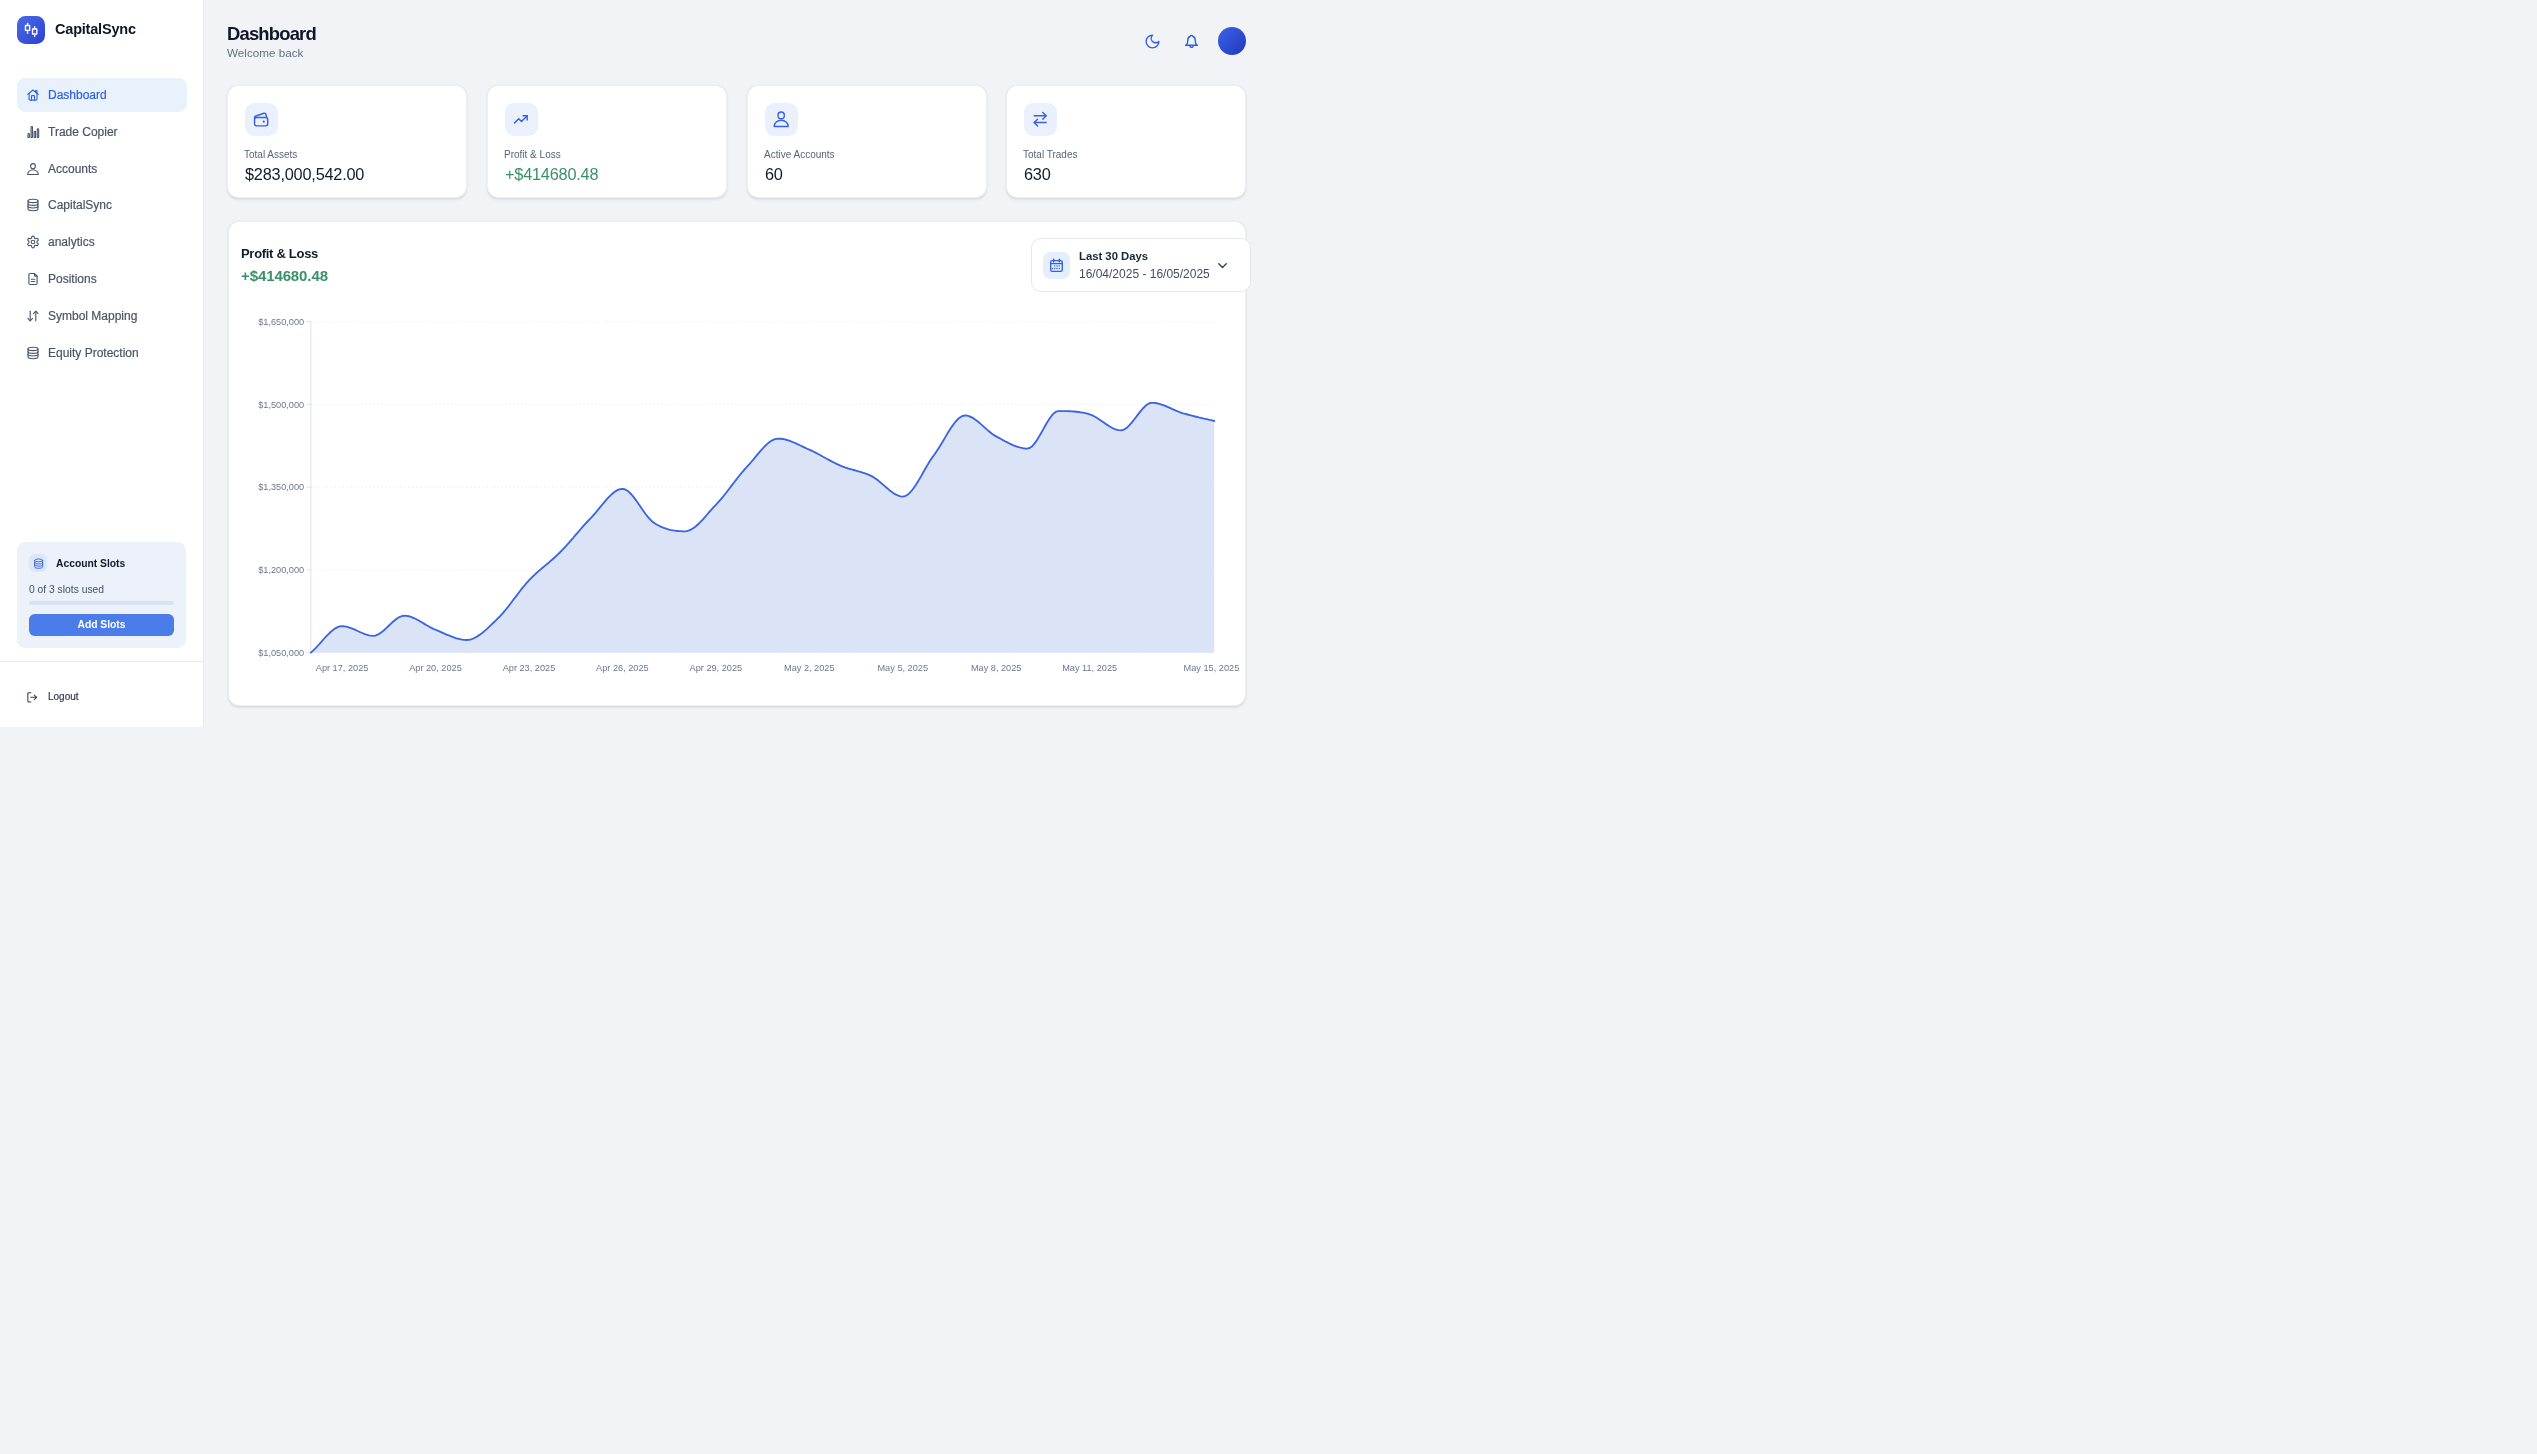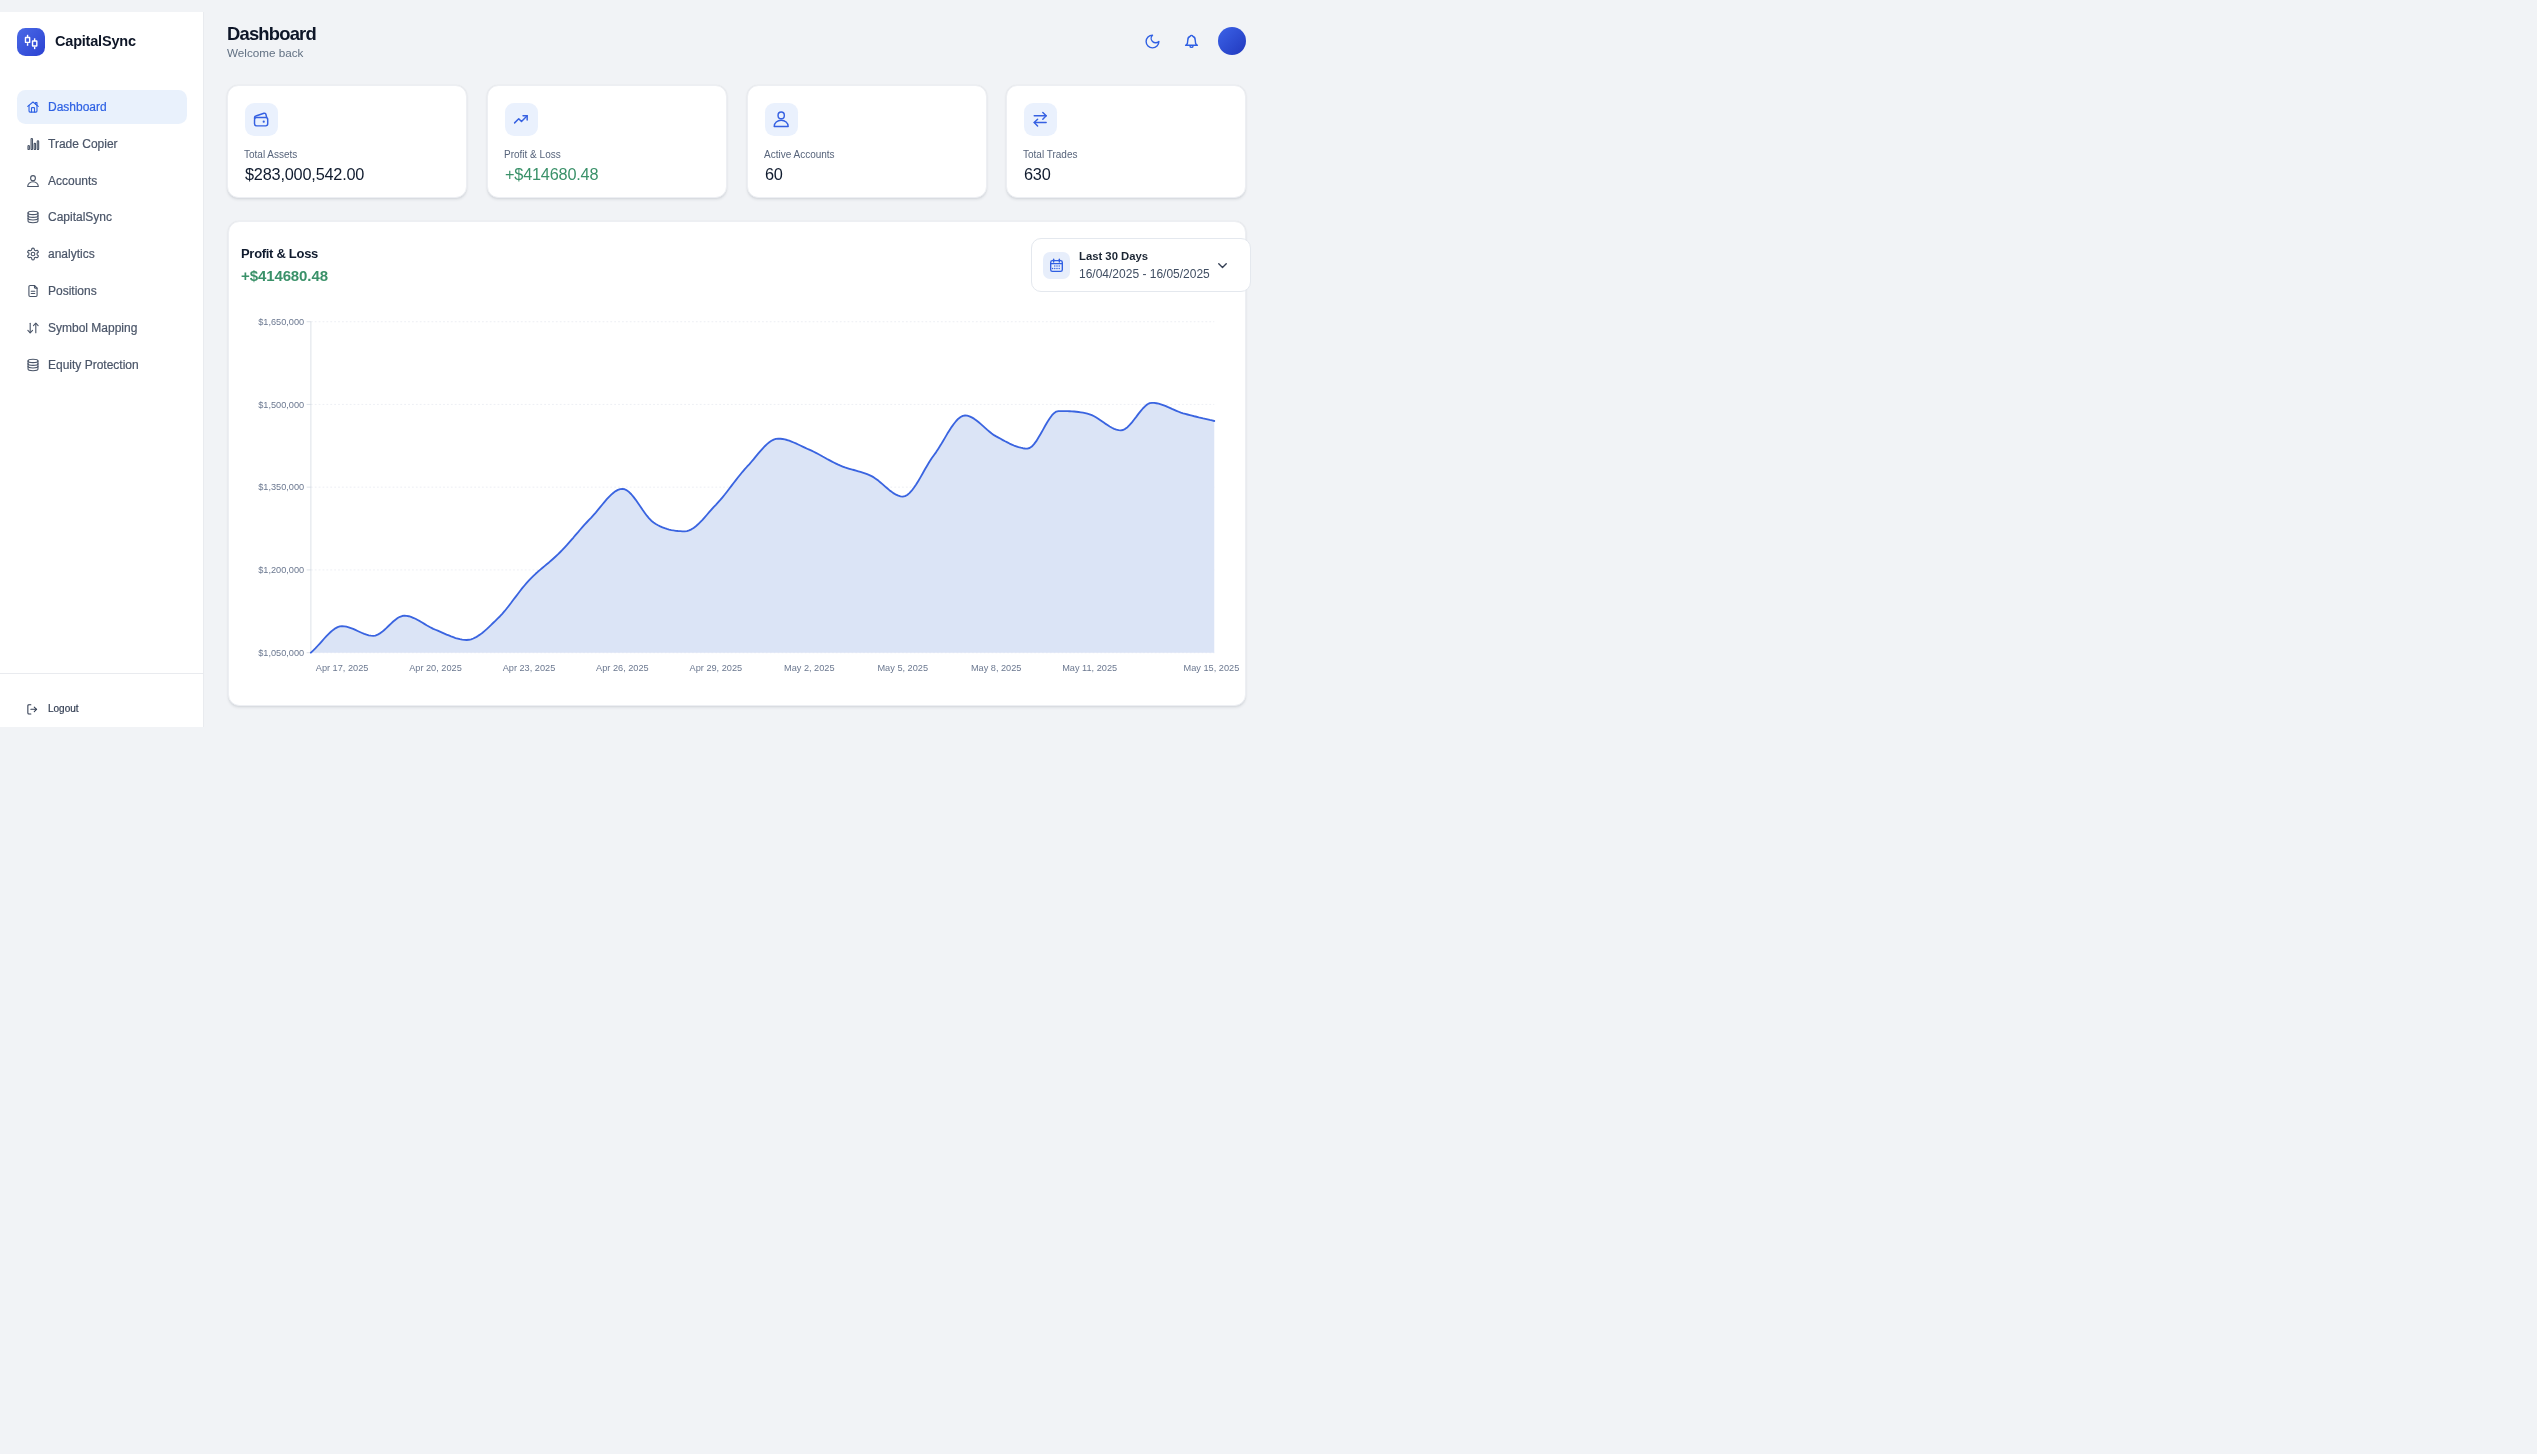--- a/index.html
+++ b/index.html
@@ -1,18 +1,18 @@
 <!DOCTYPE html>
 <html style="font-size:11.3px"><head><meta charset="utf-8">
 <style>
 * { margin:0; padding:0; box-sizing:border-box; }
 html,body { width:1269px; height:727px; background:#f1f3f6; font-family:"Liberation Sans", sans-serif; overflow:hidden; position:relative; }
 svg { fill:none; stroke:currentColor; stroke-width:2; stroke-linecap:round; stroke-linejoin:round; }
 
-#side { position:absolute; left:0; top:12px; width:204px; height:727px; background:#fff; border-right:0.7px solid #e9ebef; }
+#side { position:absolute; left:0; top:0; width:204px; height:727px; background:#fff; border-right:0.7px solid #e9ebef; }
 #logo { position:absolute; left:17px; top:15.6px; width:28px; height:28px; border-radius:8.5px; background:linear-gradient(135deg,#4a6ae6 0%,#2b41d2 100%); }
 #logotxt { position:absolute; left:55px; top:21px; font-size:14.5px; font-weight:bold; color:#0d1526; letter-spacing:-0.2px; }
 .nav { position:absolute; left:17px; width:170px; height:34px; border-radius:8.5px; color:#4a5568; font-size:12px; font-weight:500; }
 .nav span { position:absolute; left:31px; top:0; line-height:34px; -webkit-text-stroke:0.2px currentColor; }
 .nav.active { background:#e9f1fc; color:#2f62e4; }
 .nicon { position:absolute; left:8.5px; top:10px; width:14px; height:14px; stroke-width:1.9; }
 
 #slots { position:absolute; left:17px; top:542px; width:169px; height:106px; border-radius:8.5px; background:#edf1f9; }
 #slotsicon { position:absolute; left:12px; top:12px; width:18.4px; height:18.4px; border-radius:5.7px; background:#dbe6f7; color:#3b66e0; }
 #slotsicon svg { position:absolute; left:3.5px; top:3.5px; width:11.3px; height:11.3px; stroke-width:2; }
@@ -127,20 +127,34 @@
 <div class="nav" style="top:336px">
       <svg viewBox="0 0 24 24" class="nicon">
         <ellipse cx="12" cy="5" rx="8.5" ry="2.9"></ellipse>
         <path d="M3.5 5 v14 c0 1.6 3.8 2.9 8.5 2.9 s8.5-1.3 8.5-2.9 V5"></path>
         <path d="M3.5 9.66 c0 1.6 3.8 2.9 8.5 2.9 s8.5-1.3 8.5-2.9"></path>
         <path d="M3.5 14.33 c0 1.6 3.8 2.9 8.5 2.9 s8.5-1.3 8.5-2.9"></path>
       </svg>
       <span>Equity Protection</span>
     </div>
 
+<div id="slots">
+<div id="slotsicon">
+        <svg viewBox="0 0 24 24">
+          <ellipse cx="12" cy="5" rx="8.5" ry="2.9"></ellipse>
+          <path d="M3.5 5 v14 c0 1.6 3.8 2.9 8.5 2.9 s8.5-1.3 8.5-2.9 V5"></path>
+          <path d="M3.5 9.66 c0 1.6 3.8 2.9 8.5 2.9 s8.5-1.3 8.5-2.9"></path>
+          <path d="M3.5 14.33 c0 1.6 3.8 2.9 8.5 2.9 s8.5-1.3 8.5-2.9"></path>
+        </svg>
+      </div>
+<div id="slotstitle">Account Slots</div>
+<div id="slotstext">0 of 3 slots used</div>
+<div id="slotsbar"></div>
+<div id="slotsbtn">Add Slots</div>
+</div>
 <div id="sdivide"></div>
 <div id="logout">
       <svg viewBox="0 0 24 24">
         <path d="M9.2 20.8 H5.4 a1.9 1.9 0 0 1-1.9-1.9 V5.1 a1.9 1.9 0 0 1 1.9-1.9 h3.8"></path>
         <path d="m15.6 16.4 4.4-4.4-4.4-4.4"></path>
         <path d="M20 12 H9.2"></path>
       </svg>
       <span>Logout</span>
     </div>
 </div>

